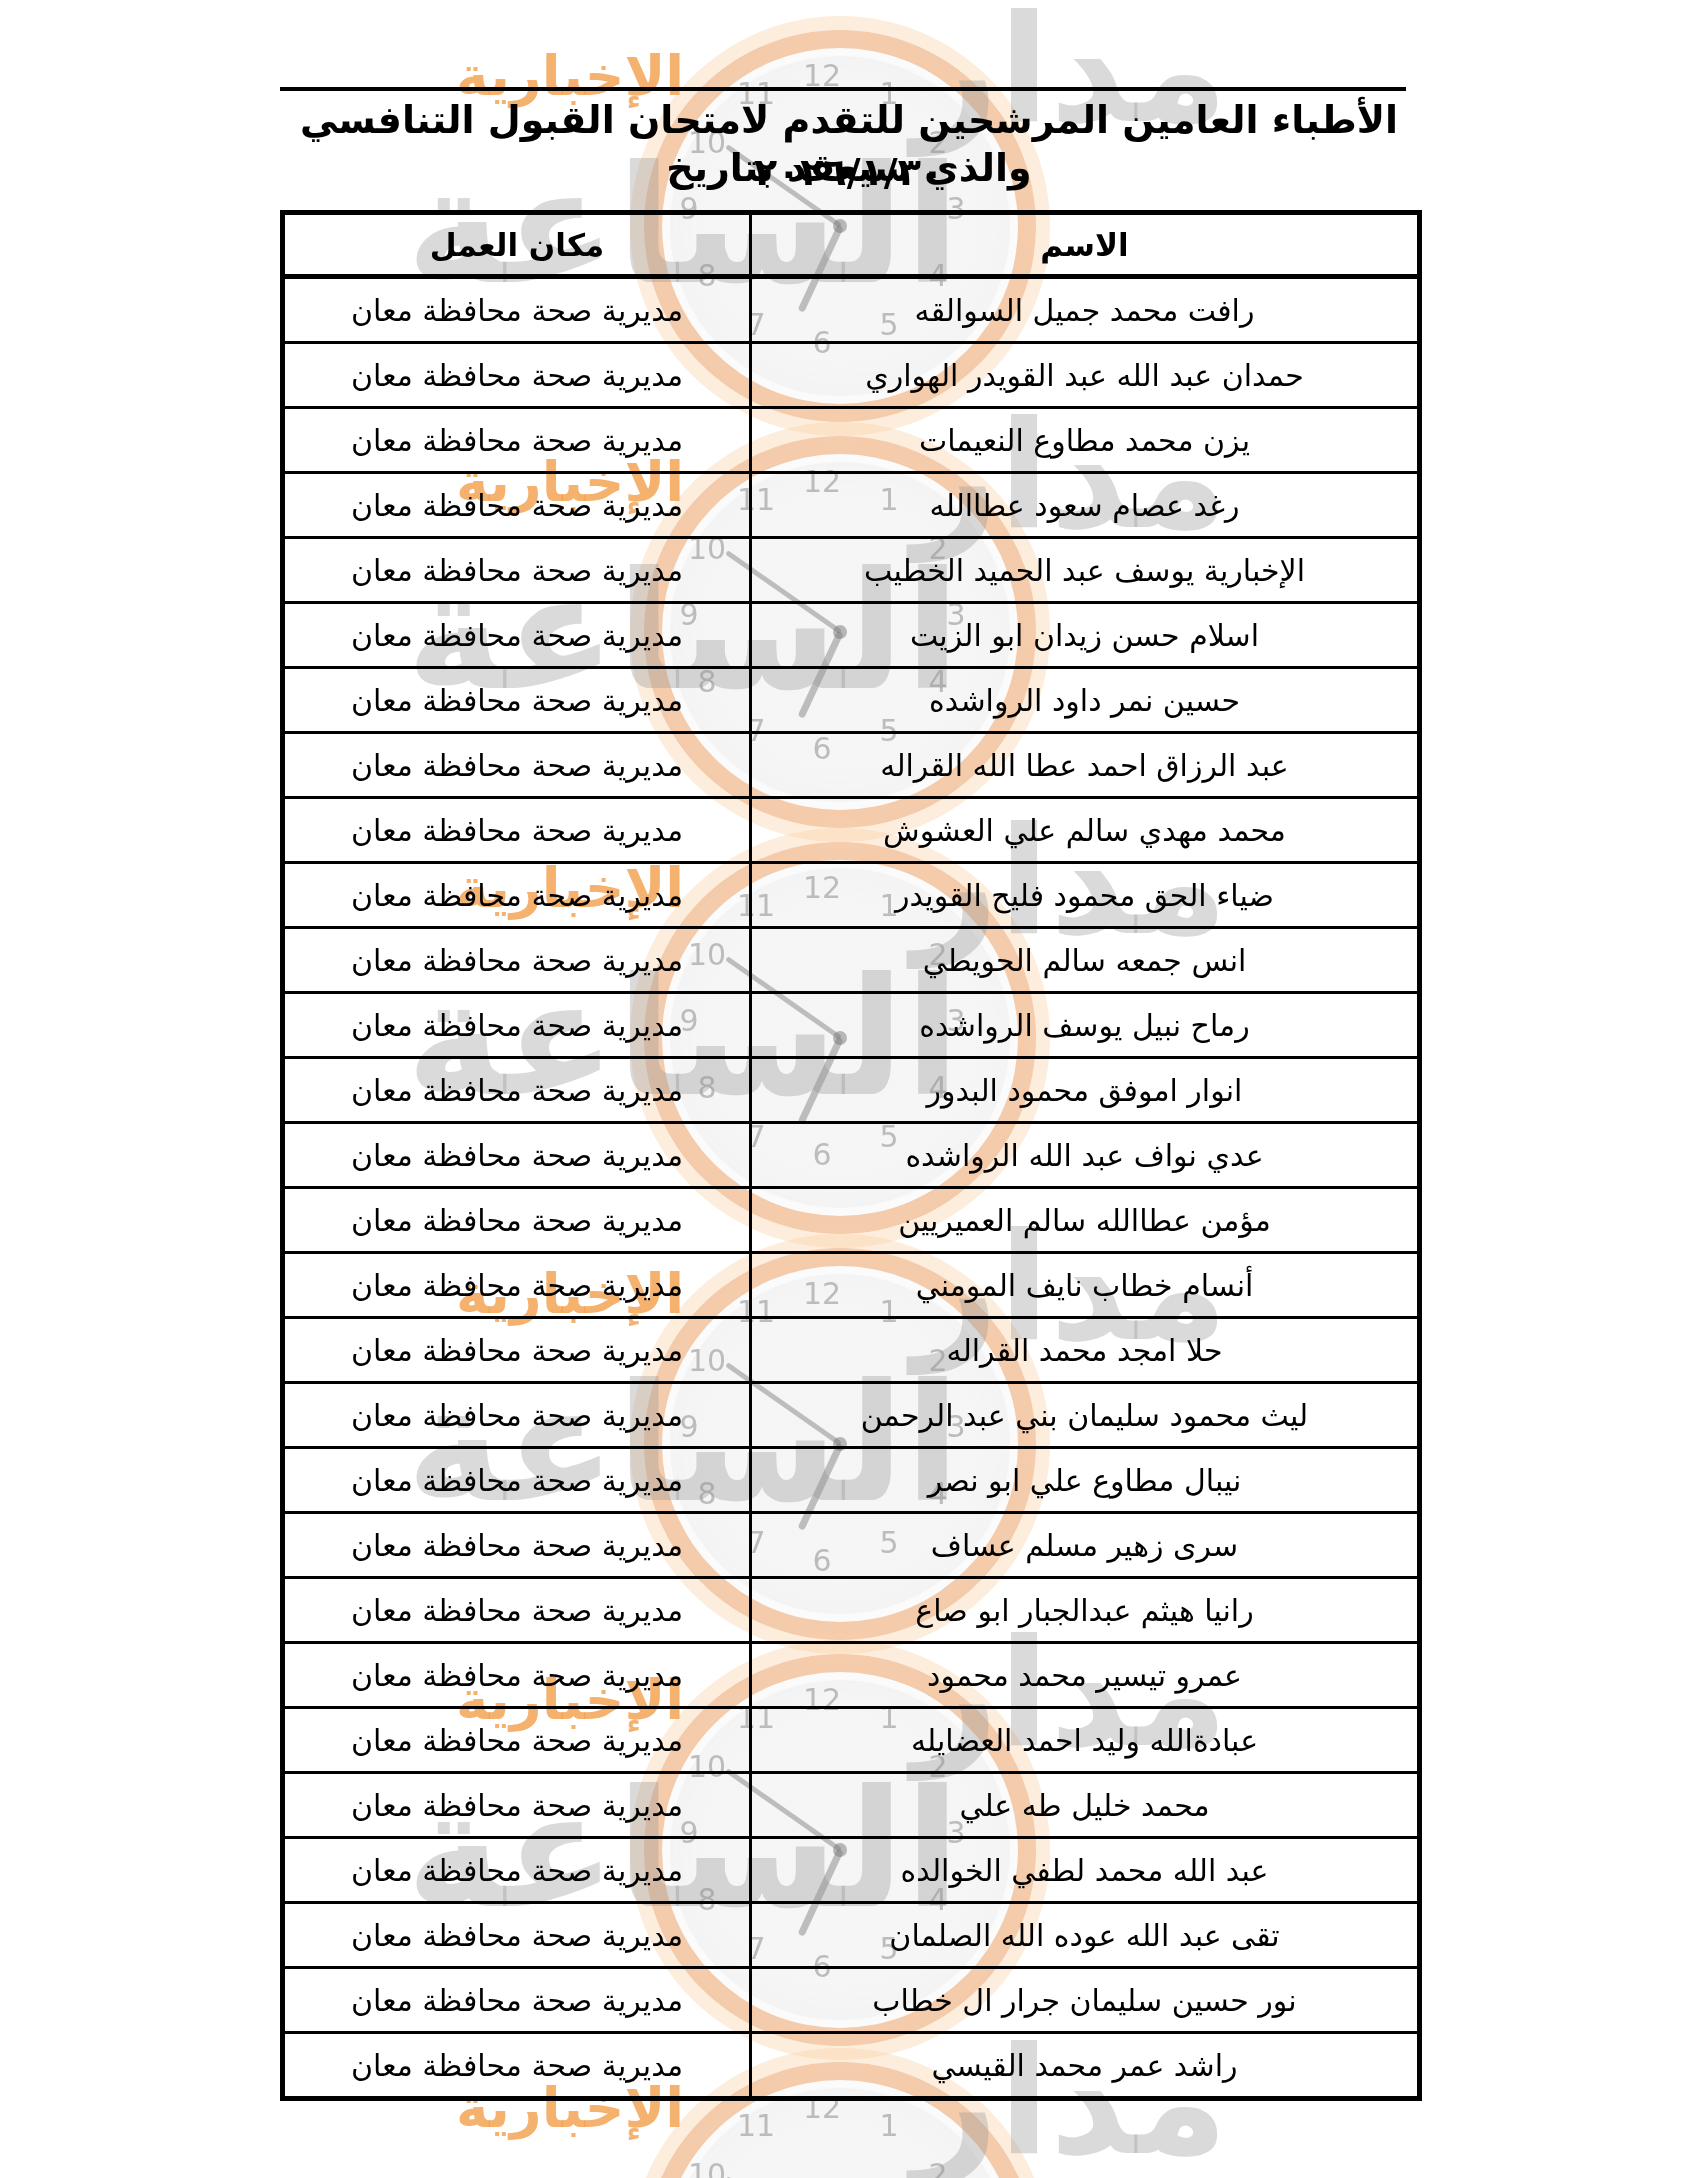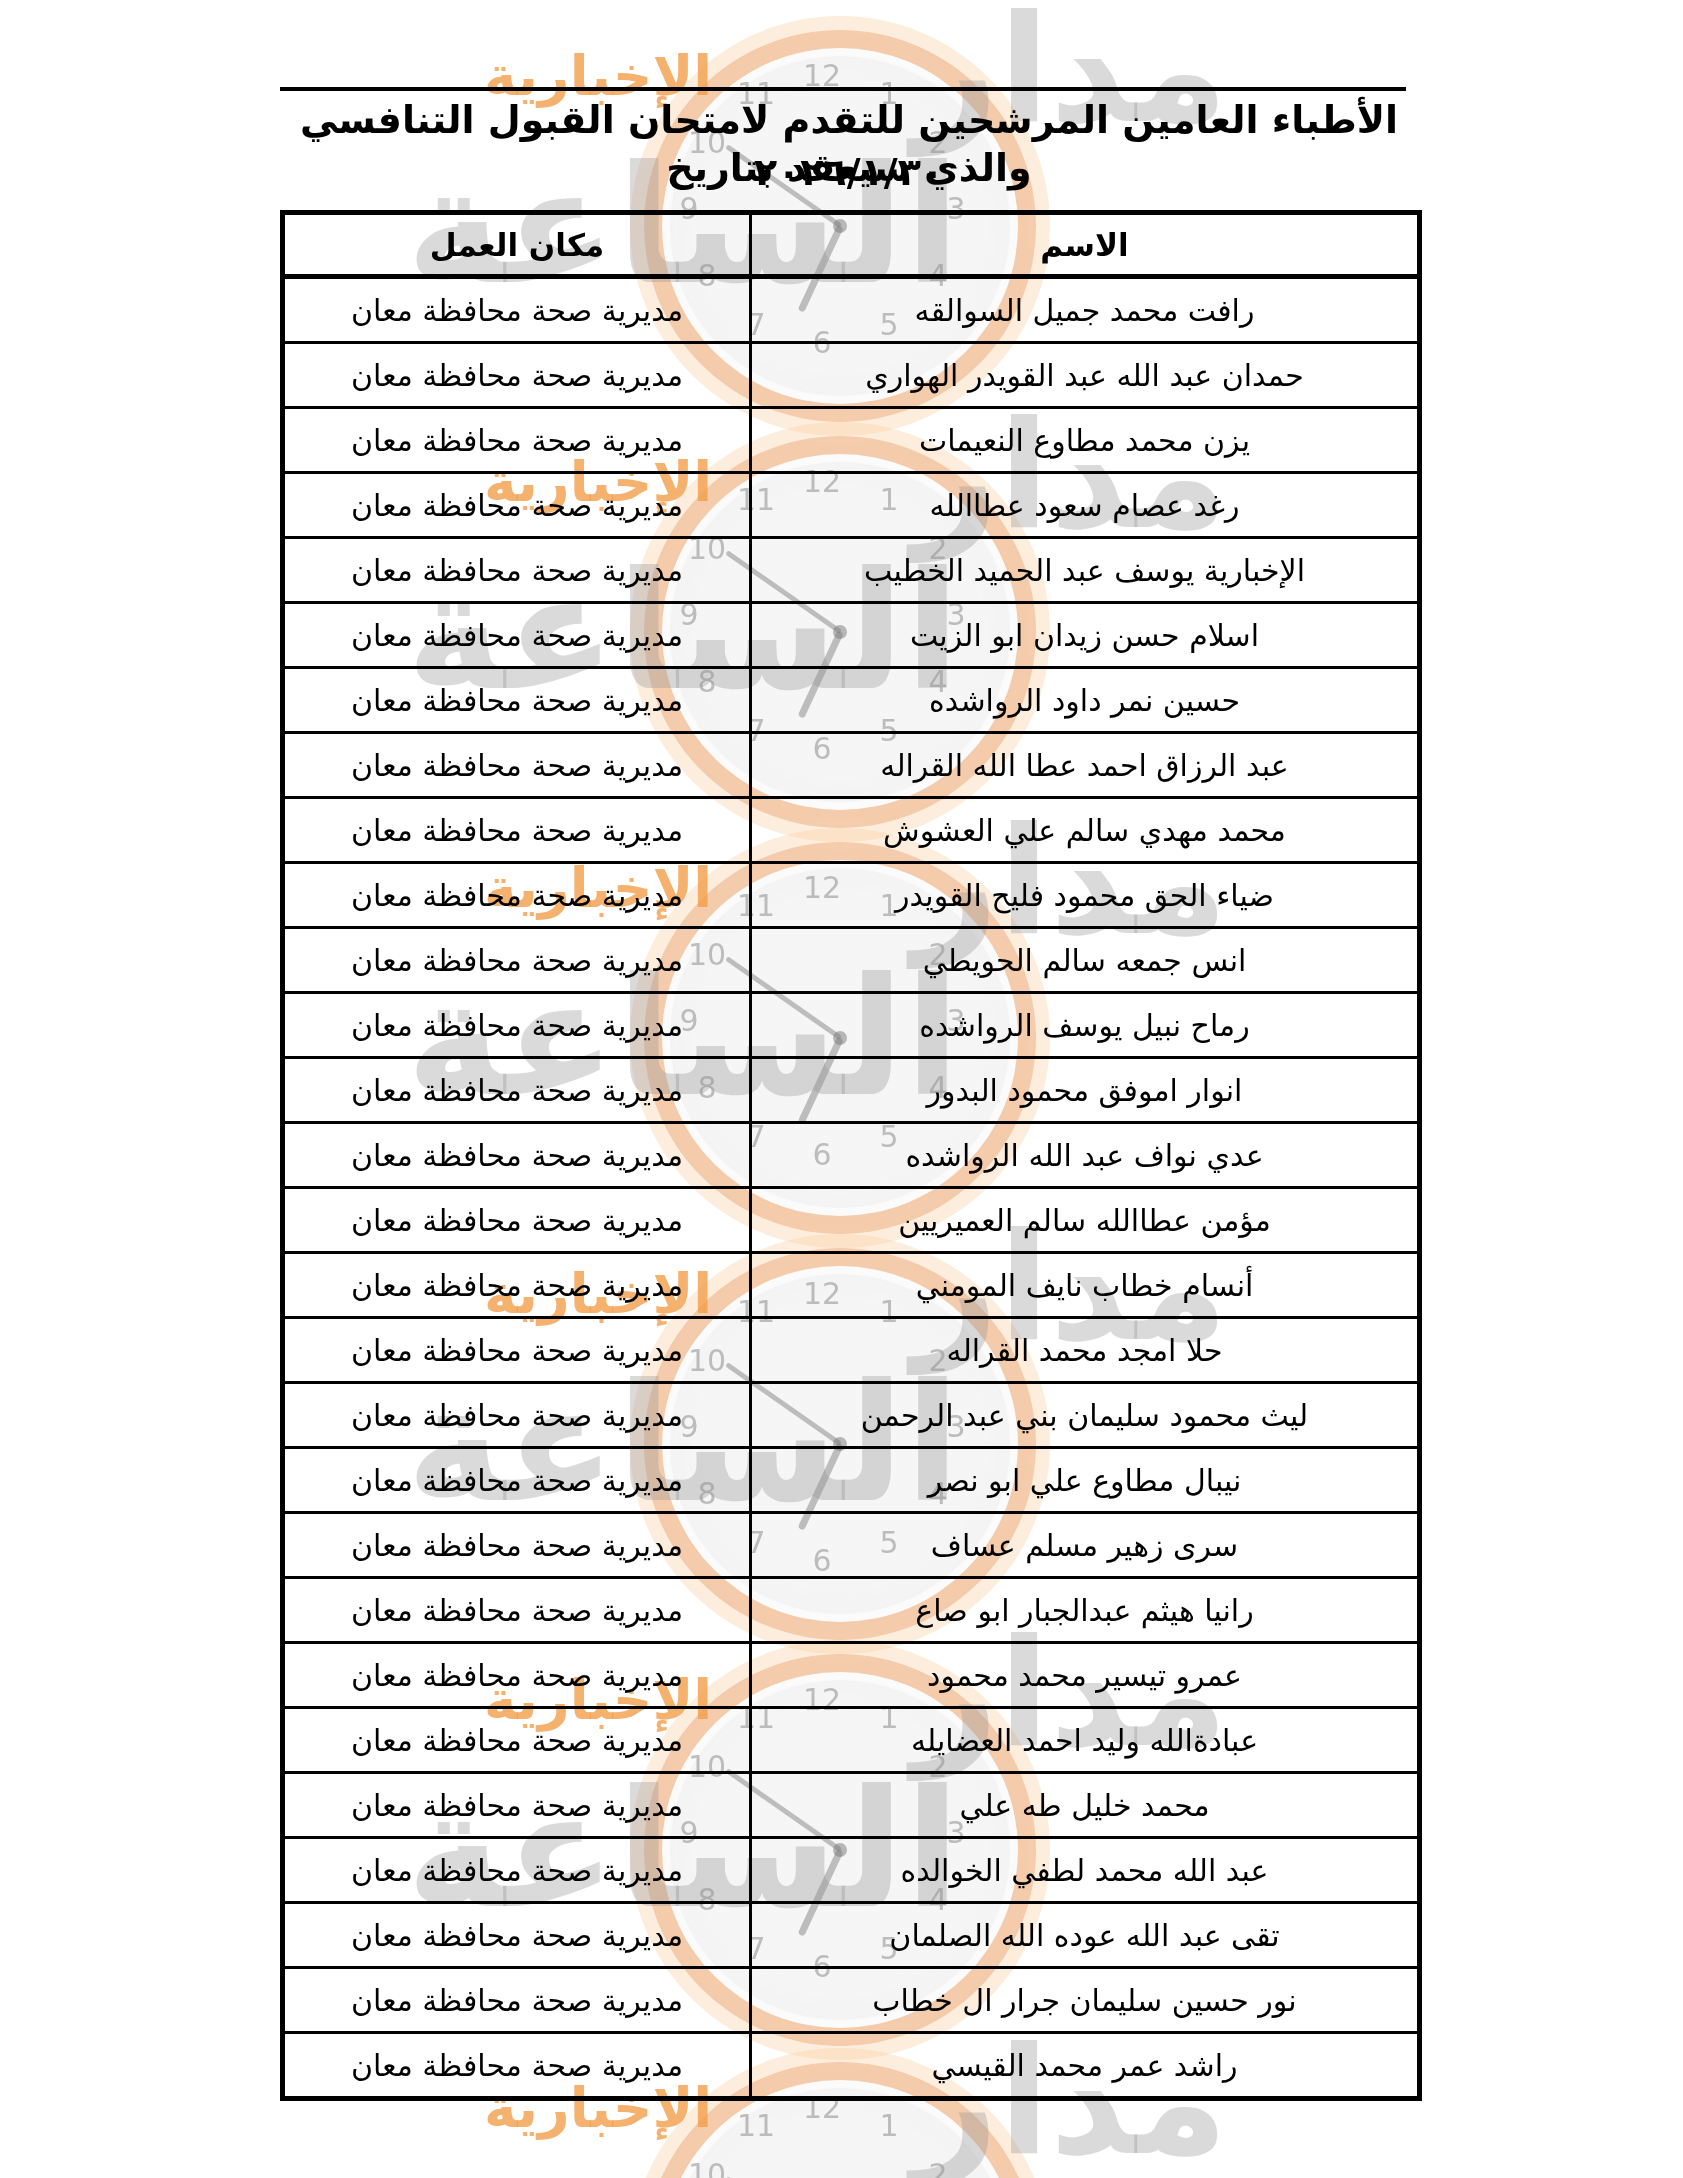--- a/index.html
+++ b/index.html
@@ -83,21 +83,20 @@
     line-height: 1;
   }
   .wm-akhb {
     position: absolute;
     left: 10px;
     top: 54px;
     font-size: 55px;
     font-weight: bold;
     color: rgba(242, 158, 74, 0.80);
     line-height: 1;
-    margin-left: 28px;
   }
 
   
   .content { position: relative; z-index: 1; }
   .title-rule {
     position: absolute;
     left: 280px;
     top: 87px;
     width: 1126px;
     height: 4px;

